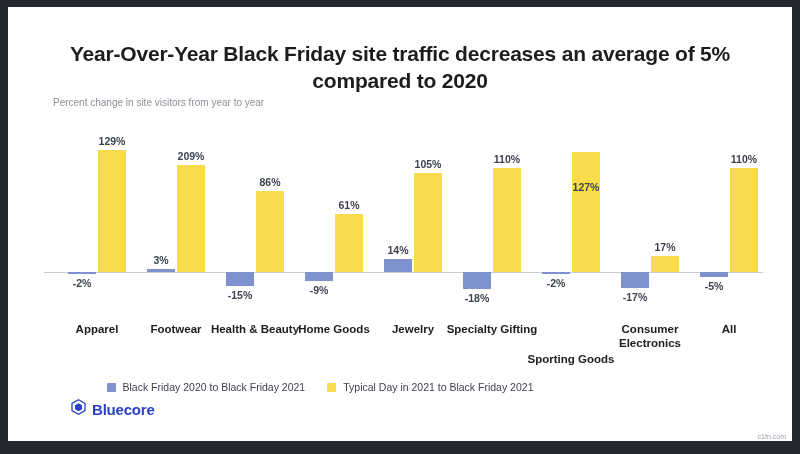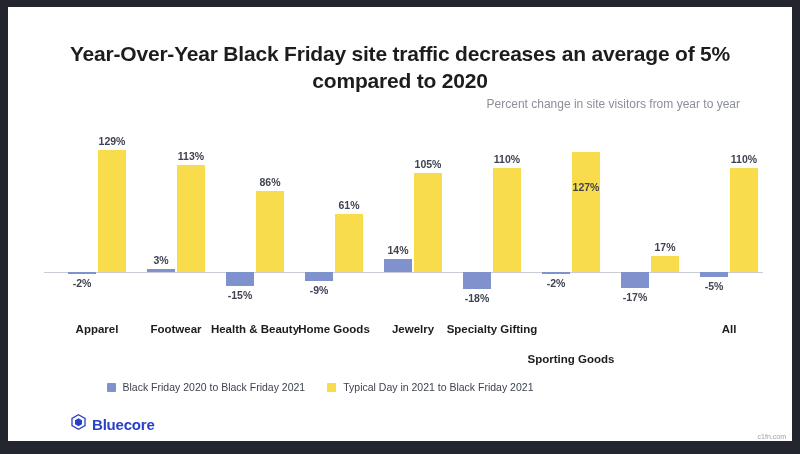--- a/index.html
+++ b/index.html
@@ -19,23 +19,23 @@
   }
 
   
   #title {
     position:absolute; left:52px; top:33px; width:680px;
     text-align:center;
     font-size:21px; font-weight:bold; line-height:27px;
     color:#1d1d1f; letter-spacing:-0.2px;
   }
   #subtitle {
-    position:absolute; left:52px; top:90px; width:680px;
-    text-align:right;
-    font-size:12px; font-weight:400; color:#8b8f99;
+    position:absolute; left:45px; top:90px; width:680px;
+    text-align:left;
+    font-size:10px; font-weight:400; color:#8b8f99;
   }
 
   
   #plot {
     position:absolute; left:0px; top:118px; width:784px; height:190px;
   }
   #axis-line {
     position:absolute; left:36px; top:147px; width:719px; height:1px;
     background:#c9ccd4;
   }
@@ -67,21 +67,21 @@
   #legend {
     position:absolute; left:0; top:370px; width:624px; height:20px;
     display:flex; justify-content:center; align-items:center; gap:22px;
   }
   .legend-item { display:flex; align-items:center; gap:7px; }
   .swatch { width:9px; height:9px; border-radius:1px; }
   .legend-text { font-size:10.5px; color:#3f4350; font-weight:400; }
 
   
   #logo {
-    position:absolute; left:22px; top:407px;
+    position:absolute; left:22px; top:392px;
     display:flex; align-items:center; gap:6px;padding-left:41px;
   }
   #logo-text {
     font-size:15px; font-weight:bold; color:#2841c8; letter-spacing:-0.2px;
   }
 
   
   #watermark {
     position:absolute; right:6px; bottom:1px;
     font-size:7px; color:#9aa0ad; font-family:"Liberation Sans", sans-serif;
@@ -102,21 +102,21 @@
           <div class="group" style="left: 60px; width: 58px;">
             <div class="bar blue neg" style="height: 2px;"></div>
             <div class="vlabel blue-lbl" style="top: 152px;">-2%</div>
             <div class="bar yellow pos" style="height: 121.905px;"></div>
             <div class="vlabel yellow-lbl" style="top: 10.095px;">129%</div>
           </div>
           <div class="group" style="left: 139px; width: 58px;">
             <div class="bar blue pos" style="height: 2.835px;"></div>
             <div class="vlabel blue-lbl" style="top: 129.165px;">3%</div>
             <div class="bar yellow pos" style="height: 106.785px;"></div>
-            <div class="vlabel yellow-lbl" style="top: 25.215px;">113%</div>
+            <div class="vlabel yellow-lbl" style="top: 25.215px;">209%</div>
           </div>
           <div class="group" style="left: 218px; width: 58px;">
             <div class="bar blue neg" style="height: 14.175px;"></div>
             <div class="vlabel blue-lbl" style="top: 164.175px;">-15%</div>
             <div class="bar yellow pos" style="height: 81.27px;"></div>
             <div class="vlabel yellow-lbl" style="top: 50.73px;">86%</div>
           </div>
           <div class="group" style="left: 297px; width: 58px;">
             <div class="bar blue neg" style="height: 8.505px;"></div>
             <div class="vlabel blue-lbl" style="top: 158.505px;">-9%</div>
@@ -157,20 +157,21 @@
     </div>
 
     <div id="cats">
         <div class="cat" style="left: 41px;">Apparel</div>
         <div class="cat" style="left: 120px;">Footwear</div>
         <div class="cat" style="left: 199px;">Health &amp; Beauty</div>
         <div class="cat" style="left: 278px;">Home Goods</div>
         <div class="cat" style="left: 357px;">Jewelry</div>
         <div class="cat" style="left: 436px;">Specialty Gifting</div>
         <div class="cat" style="left: 515px; margin-top: 30px;">Sporting Goods</div>
+        <div class="cat" style="left: 594px;">Consumer Electronics</div>
         <div class="cat" style="left: 673px;">All</div>
       </div>
 
     <div id="legend">
         <div class="legend-item">
           <span class="swatch" style="background: rgb(128, 146, 206);"></span>
           <span class="legend-text">Black Friday 2020 to Black Friday 2021</span>
         </div>
         <div class="legend-item">
           <span class="swatch" style="background: rgb(249, 220, 75);"></span>

